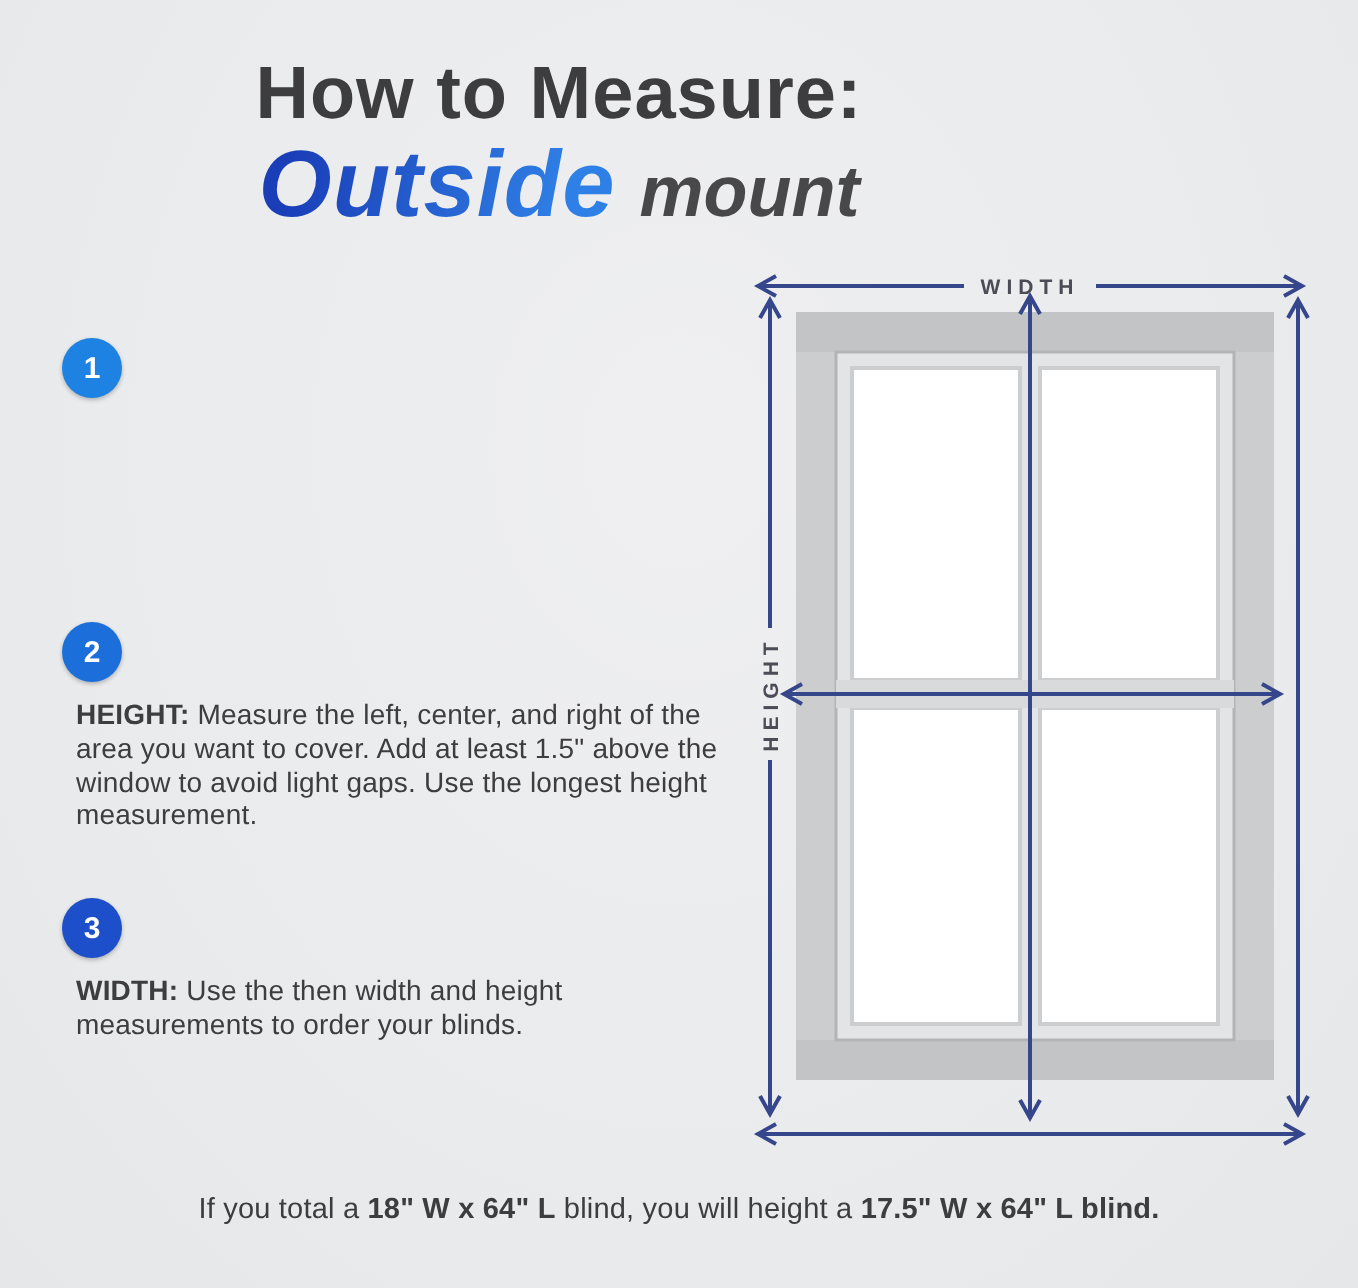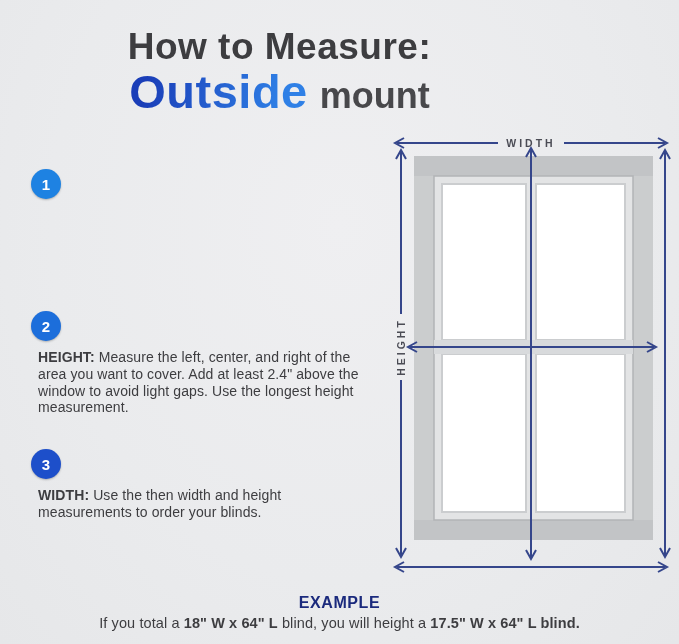--- a/index.html
+++ b/index.html
@@ -7,21 +7,21 @@
     position:relative;
     width:679px;height:644px;
     overflow:hidden;
     font-family:"Liberation Sans", sans-serif;
     background:radial-gradient(ellipse at 50% 35%, #efeff1 0%, #eaebed 60%, #e6e7e9 100%);
     color:var(--ink);
   }
   
   .title{position:absolute;top:26px;left:0;width:559px;text-align:center;}
   .title-line1{font-size:37px;font-weight:700;letter-spacing:.5px;color:var(--ink);line-height:42px;}
-  .title-line2{line-height:46px;margin-top:1px;}
+  .title-line2{line-height:46px;margin-top:1px;font-style:italic;}
   .title-highlight{
     font-size:47px;font-weight:800;letter-spacing:.5px;
     color:var(--blue2);
     background:linear-gradient(100deg, var(--blue1) 10%, var(--blue2) 85%);
     -webkit-background-clip:text;background-clip:text;
     -webkit-text-fill-color:transparent;
   }
   .title-suffix{font-size:36px;font-weight:700;color:var(--ink2);margin-left:12px;}
   
   .step{position:absolute;left:31px;width:346px;}
@@ -33,21 +33,21 @@
   }
   .step-text{
     margin:8px 0 0 7px;width:333px;
     font-size:14px;line-height:16.8px;letter-spacing:.1px;color:var(--ink);
   }
   .step-text b{font-weight:700;}
   #step-1{top:169px;}
   #step-2{top:311px;}
   #step-3{top:449px;}
   
-  .illustration{position:absolute;left:388px;top:128px;width:292px;height:452px;margin:0;}
+  .illustration{position:absolute;left:372px;top:128px;width:292px;height:452px;margin:0;}
   .illustration svg{display:block;}
   .meas-label{
     font-family:"Liberation Sans", sans-serif;
     font-size:10.5px;font-weight:700;letter-spacing:3px;
     fill:var(--label);
   }
   
   .example{position:absolute;left:0;top:594px;width:679px;text-align:center;}
   .example-heading{font-size:16px;font-weight:800;letter-spacing:.6px;color:var(--exampleNavy);}
   .example-line{margin:3px 0 0 0;font-size:14.5px;color:var(--ink);letter-spacing:.1px;}
@@ -69,21 +69,21 @@
     <div class="step" id="step-1">
       <div class="step-badge" style="background: rgb(30, 130, 226);">
         <span>1</span>
       </div>
     </div>
 
     <div class="step" id="step-2">
       <div class="step-badge" style="background: rgb(28, 110, 219);">
         <span>2</span>
       </div>
-      <p class="step-text"><b>HEIGHT:</b><span> Measure the left, center, and right of the area you want to cover. Add at least 2.4" above the window to avoid light gaps. Use the longest height measurement.</span></p>
+      <p class="step-text"><b>HEIGHT:</b><span> Measure the left, center, and right of the area you want to cover. Add at least 1.5" above the window to avoid light gaps. Use the longest height measurement.</span></p>
     </div>
 
     <div class="step" id="step-3">
       <div class="step-badge" style="background: rgb(29, 79, 202);">
         <span>3</span>
       </div>
       <p class="step-text"><b>WIDTH:</b><span> Use the then width and height measurements to order your blinds.</span></p>
     </div>
   </section>
 
@@ -144,17 +144,16 @@
           <polyline points="259,214 268,219 259,224"></polyline>
         </g>
       </g>
 
       <text class="meas-label" x="143" y="19" text-anchor="middle">WIDTH</text>
       <text class="meas-label" x="13" y="219" text-anchor="middle" transform="rotate(-90 13 219)" dy="4">HEIGHT</text>
     </svg>
   </figure>
 
   <footer class="example">
-    <div class="example-heading">EXAMPLE</div>
     <p class="example-line"><span>If you total a </span><b>18" W x 64" L</b><span> blind, you will height a </span><b>17.5" W x 64" L blind.</b></p>
   </footer>
 
 </div>
 
 </body></html>

